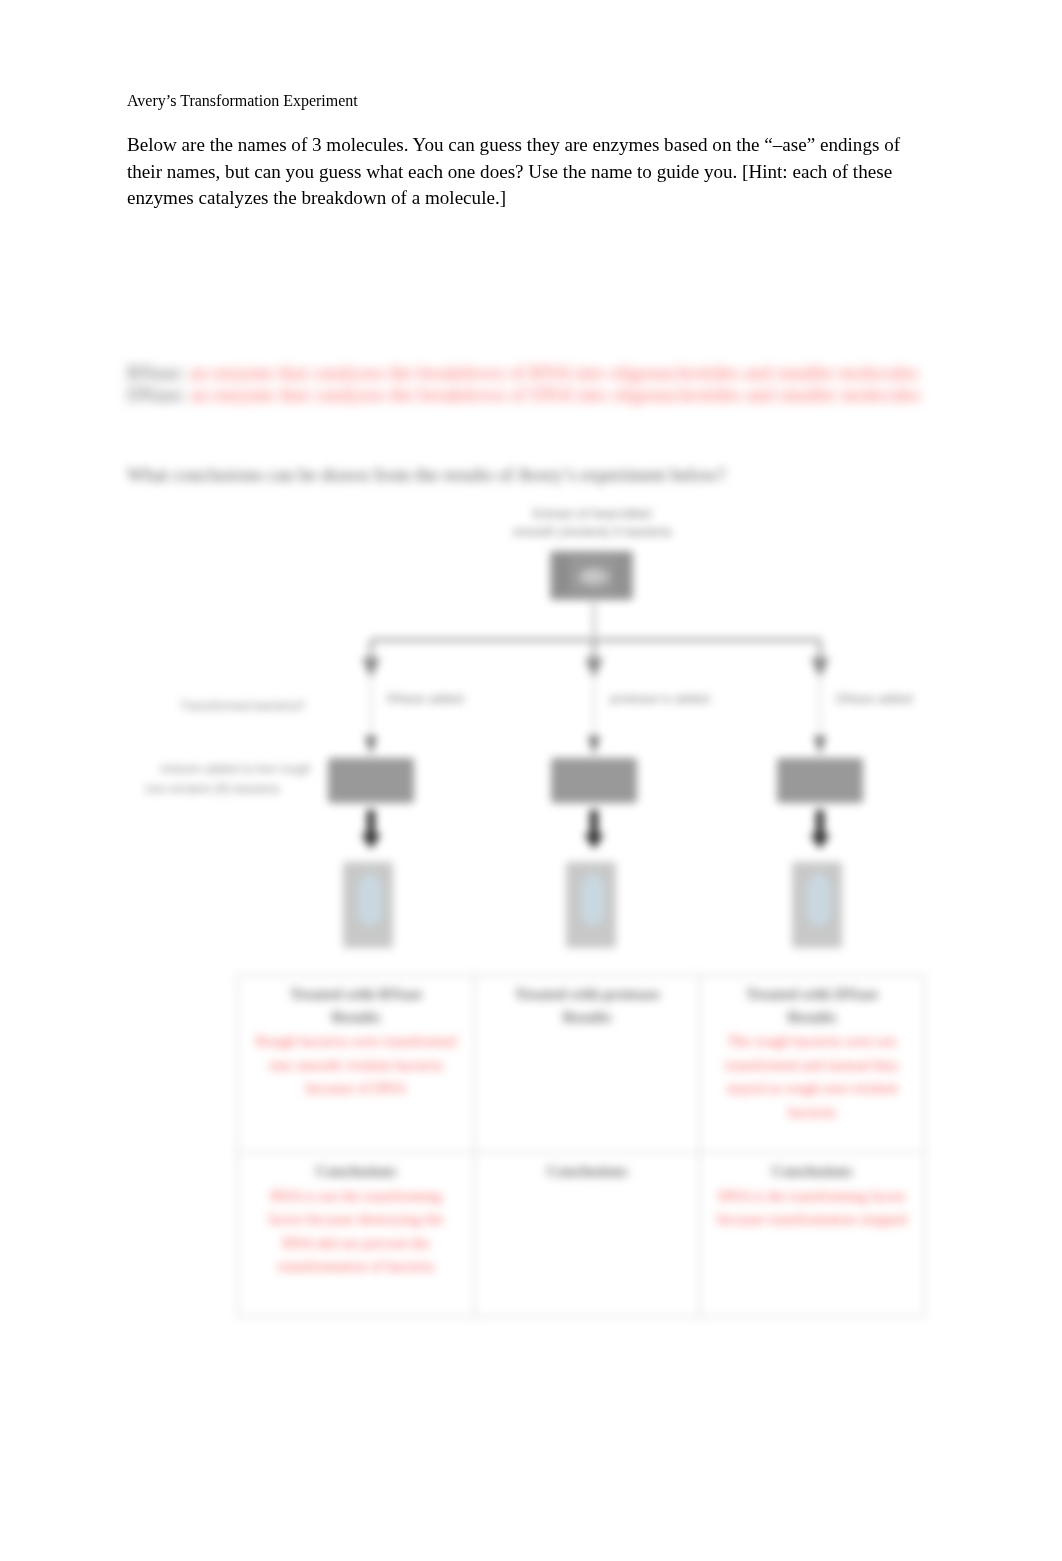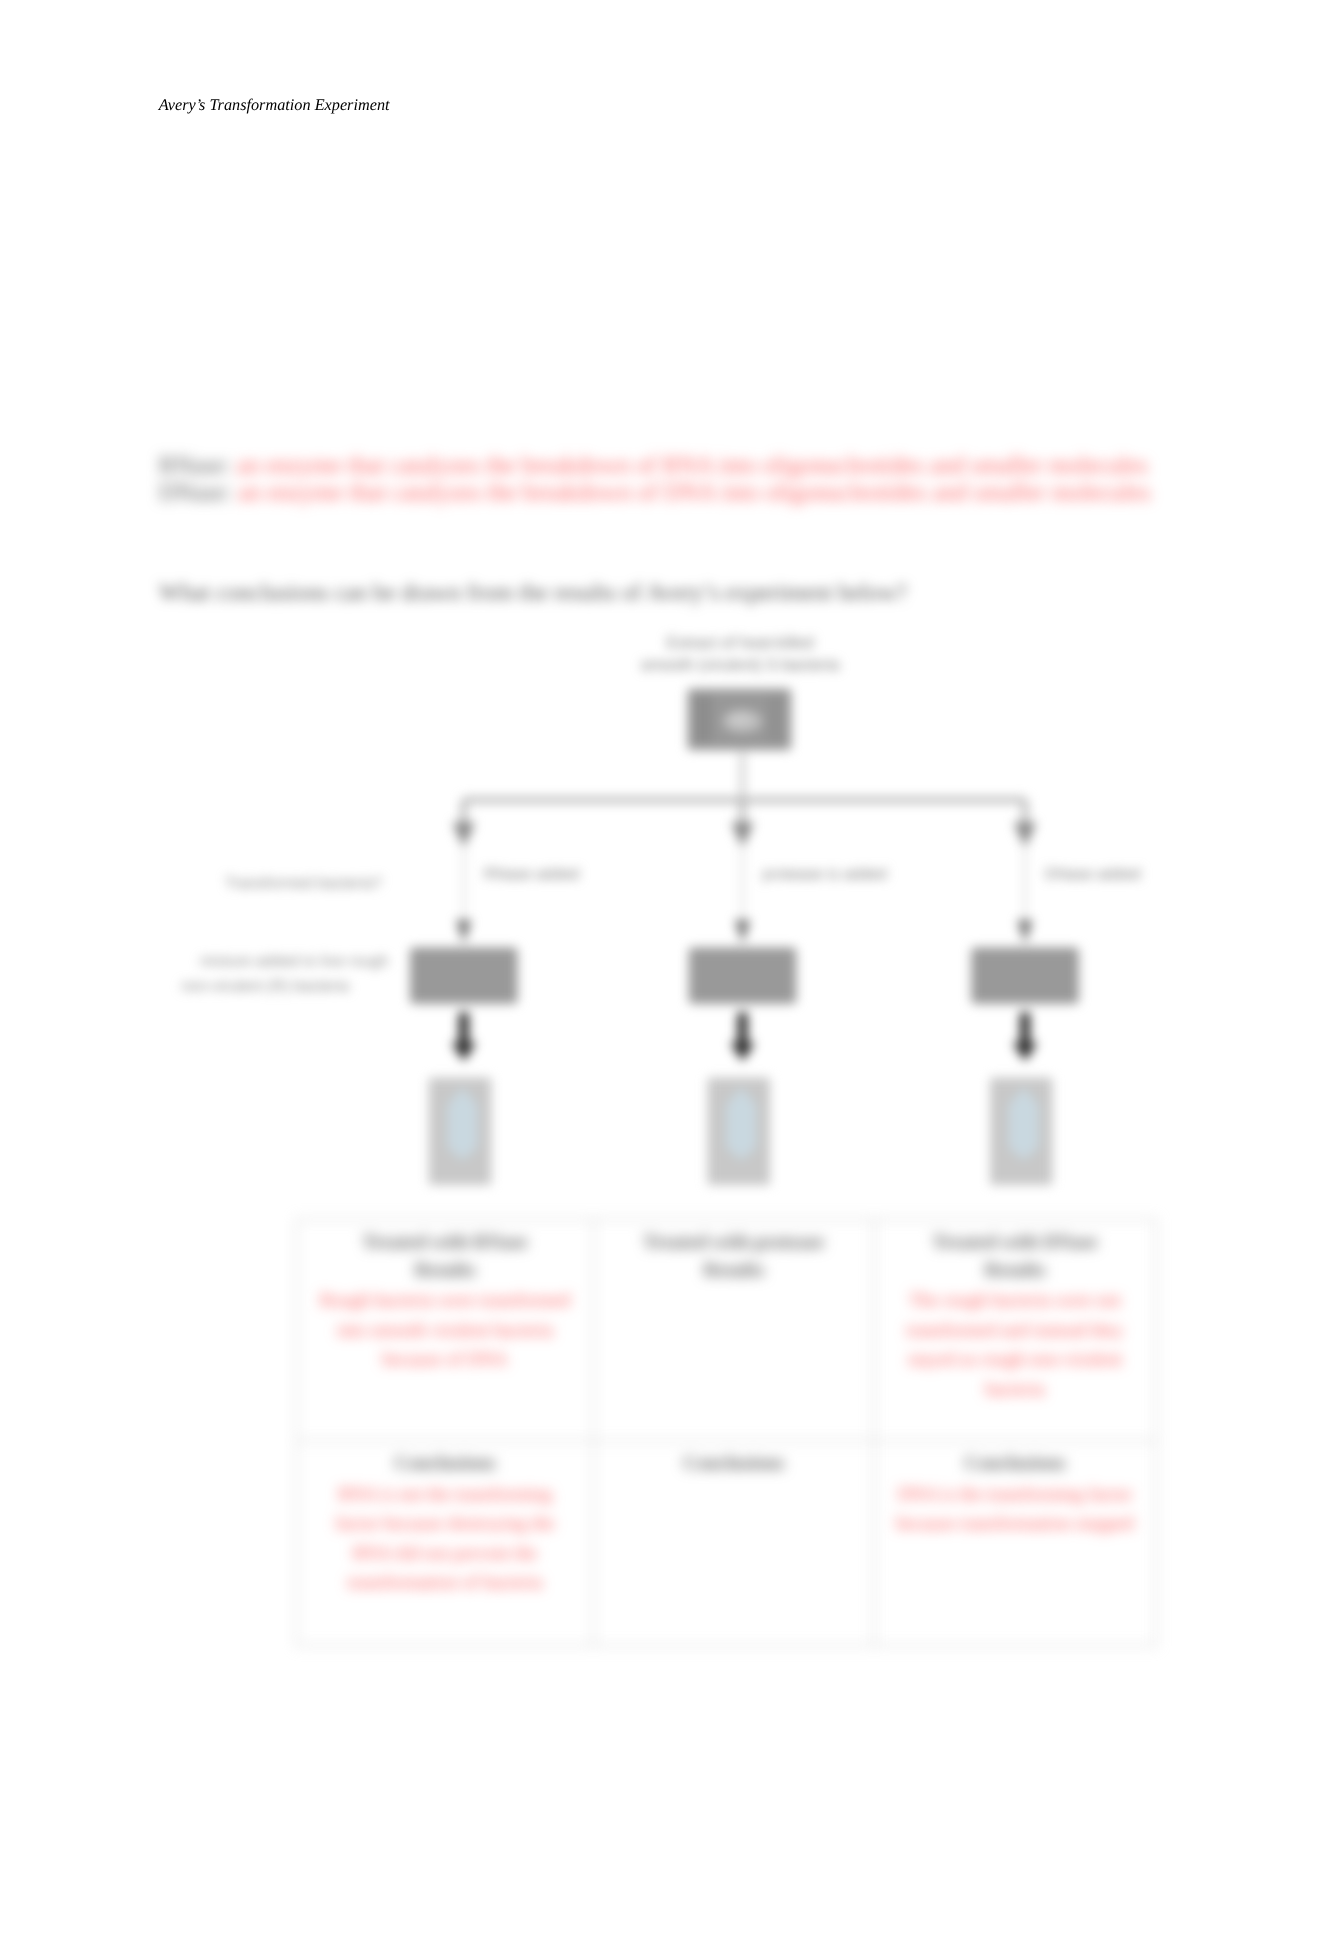--- a/index.html
+++ b/index.html
@@ -1,21 +1,21 @@
 <!DOCTYPE html>
 <html><head>
 <meta charset="utf-8">
 <style>
   html,body{margin:0;padding:0;background:#ffffff;}
   body{width:1062px;height:1561px;position:relative;
        font-family:"Liberation Serif",serif;color:#000;
        -webkit-font-smoothing:antialiased;}
   .page{position:absolute;left:0;top:0;width:1062px;height:1561px;overflow:hidden;background:#fff;}
 
-  .title{position:absolute;left:127px;top:76px;font-size:13px;white-space:nowrap;font-style:italic;}
+  .title{position:absolute;left:127px;top:92px;font-size:16px;white-space:nowrap;}
   .para{position:absolute;left:127px;top:132px;width:780px;font-size:19.1px;line-height:26.5px;}
 
   
   .ansblock{position:absolute;left:127px;top:362px;width:830px;
             font-size:19.5px;line-height:22px;color:#fc6262;white-space:nowrap;
             filter:blur(5.2px);}
   .ansblock .lbl{color:#5a5a5a;}
   .question{position:absolute;left:127px;top:464px;width:760px;font-size:19px;
             color:#585858;filter:blur(4.6px);white-space:nowrap;}
   
@@ -37,20 +37,21 @@
            font-family:"Liberation Serif",serif;}
   .tbl .ans{text-align:center;font-size:15px;color:#fc5555;line-height:23.6px;padding-top:2px;
            font-family:"Liberation Serif",serif;}
 </style>
 </head>
 <body>
 
 <div class="page">
 
   <div class="title">Avery’s Transformation Experiment</div>
+  <div class="para">Below are the names of 3 molecules. You can guess they are enzymes based on the “–ase” endings of their names, but can you guess what each one does? Use the name to guide you. [Hint: each of these enzymes catalyzes the breakdown of a molecule.]</div>
 
   <div class="ansblock">
     <div>
       <span class="lbl">RNase:</span>
       <span>an enzyme that catalyzes the breakdown of RNA into oligonucleotides and smaller molecules</span>
     </div>
     <div>
       <span class="lbl">DNase:</span>
       <span>an enzyme that catalyzes the breakdown of DNA into oligonucleotides and smaller molecules</span>
     </div>

